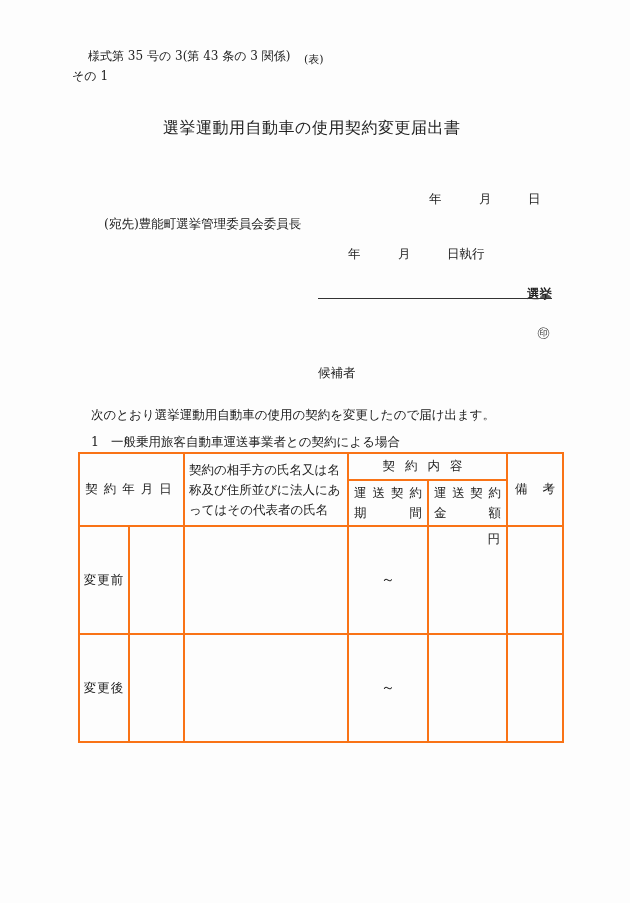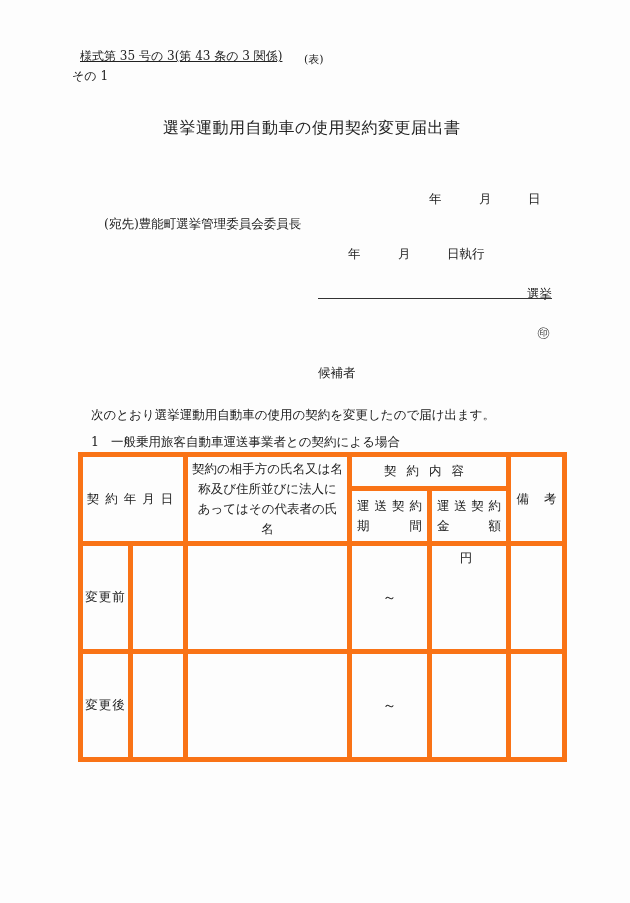--- a/index.html
+++ b/index.html
@@ -9,53 +9,53 @@
   }
   .abs { position: absolute; white-space: nowrap; }
   .small { font-size: 12px; }
   .norm { font-size: 12.5px; }
   .title { font-size: 16px; letter-spacing: 0.5px; }
   .uline { position: absolute; left: 318px; top: 298px; width: 234px; height: 0; border-top: 1px solid #333; }
   table.form {
     position: absolute; left: 78px; top: 452px; width: 484px;
     border-collapse: collapse; table-layout: fixed; font-size: 12.5px;
   }
-  table.form td { border: 5px solid #f97316; padding: 0; vertical-align: middle; text-align: center; }
+  table.form td { border: 2px solid #f97316; padding: 0; vertical-align: middle; }
   .hdr-date { text-align: center; letter-spacing: 6px; }
   .hdr-party { padding: 2px 4px !important; line-height: 20px; font-size: 12.5px; }
   .hdr-content { text-align: center; letter-spacing: 10px; height: 25px; margin-top: 24px; }
   .sub { line-height: 20px; padding: 2px 5px !important; }
   .sub .row { display: flex; justify-content: space-between; }
   .remarks { text-align: center; }
   .remarks span { display: inline-flex; justify-content: space-between; width: 40px; }
   .rowlabel { text-align: center; letter-spacing: 1px; }
   .tilde { text-align: center; font-size: 14px; }
   .yen { vertical-align: top !important; text-align: right; padding: 4px 6px 0 0 !important; }
   .divider-col { border-left: 2px solid #999 !important; }
 </style>
 </head>
 <body>
 
-<div class="abs small" style="left:80px;top:48px;text-decoration:underline;">様式第 35 号の 3(第 43 条の 3 関係)</div>
+<div class="abs small" style="left:88px;top:48px;">様式第 35 号の 3(第 43 条の 3 関係)</div>
 <div class="abs small" style="left:304px;top:52px;font-size:11px;">(表)</div>
 <div class="abs small" style="left:72px;top:68px;">その 1</div>
 
 <div class="abs title" style="left:163px;top:118px;">選挙運動用自動車の使用契約変更届出書</div>
 
 <div class="abs norm" style="left:429px;top:191px;">年</div>
 <div class="abs norm" style="left:479px;top:191px;">月</div>
 <div class="abs norm" style="left:528px;top:191px;">日</div>
 
 <div class="abs norm" style="left:104px;top:216px;text-align:center;">(宛先)豊能町選挙管理委員会委員長</div>
 
 <div class="abs norm" style="left:348px;top:246px;">年</div>
 <div class="abs norm" style="left:398px;top:246px;">月</div>
 <div class="abs norm" style="left:447px;top:246px;">日執行</div>
 
-<div class="abs norm" style="left:527px;top:286px;">選挙</div>
+<div class="abs norm" style="left:527px;top:286px;font-weight:bold;">選挙</div>
 <div class="uline"></div>
 
 <div class="abs norm" style="left:318px;top:325px;margin-top:40px;">候補者</div>
 <div class="abs norm" style="left:537px;top:324px;font-size:13px;">㊞</div>
 
 <div class="abs norm" style="left:91px;top:407px;">次のとおり選挙運動用自動車の使用の契約を変更したので届け出ます。</div>
 
 <div class="abs norm" style="left:91px;top:434px;">1</div>
 <div class="abs norm" style="left:111px;top:434px;">一般乗用旅客自動車運送事業者との契約による場合</div>
 

